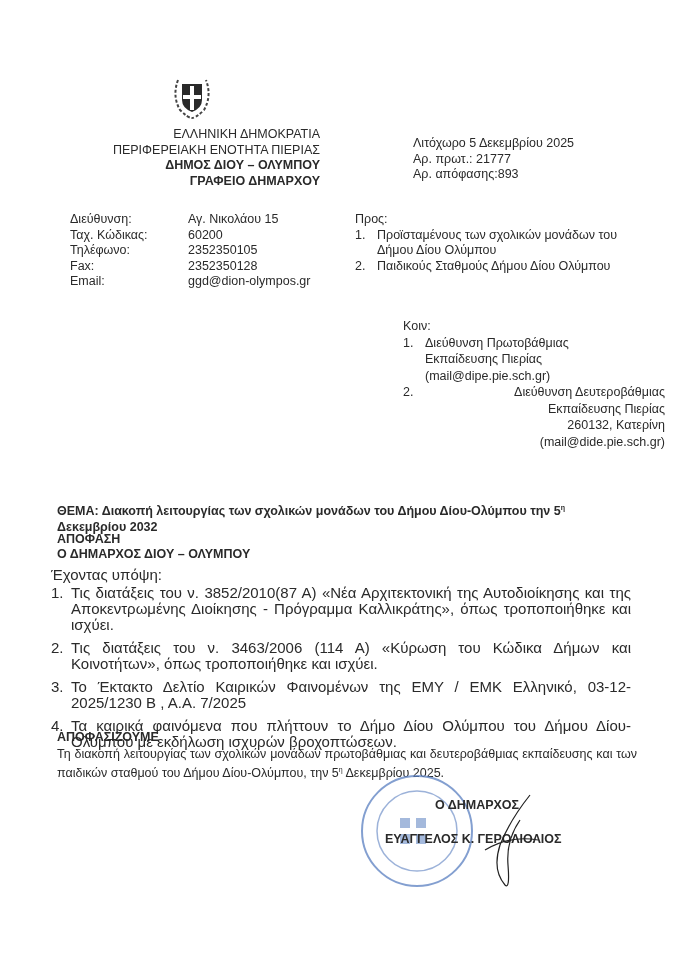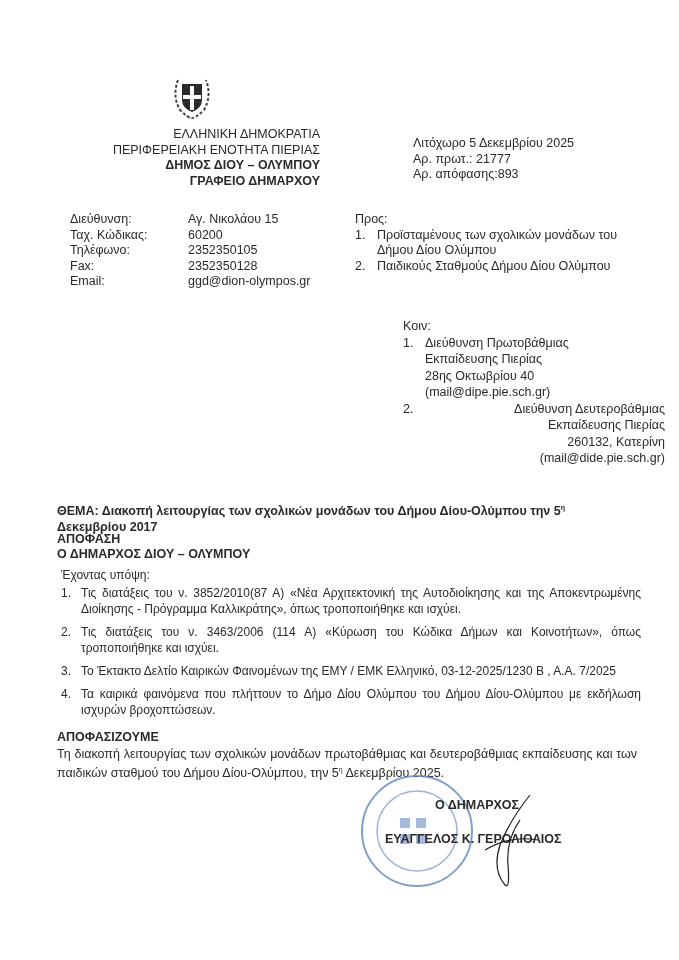--- a/index.html
+++ b/index.html
@@ -19,21 +19,21 @@
   .recip ol { margin:0; padding:0; list-style:none; flex:1; }
   .recip li { display:flex; }
   .recip .num { width:22px; flex:none; }
   .recip .txt { flex:1; text-align:justify; }
   .koin { left:355px; top:318px; width:262px; line-height:16.5px; font-size:12.5px;margin-left:48px; }
   .koin .pre { width:52px; }
   .koin .num { width:22px; }
   .subject { left:57px; top:500px; width:580px; font-weight:bold; line-height:16px; font-size:12.5px; }
   .subject sup { font-size:7px; }
   .center { left:57px; width:580px; text-align:left; font-weight:bold; font-size:12.5px; line-height:15px; }
-  .body { left:61px; width:580px; font-size:12px; line-height:16px; }
+  .body { left:51px; width:580px; font-size:15px; line-height:16px; }
   .body ol { margin:0; padding:0; list-style:none; }
   .body li { display:flex; margin-bottom:7px; }
   .body .num { width:20px; flex:none; }
   .body .txt { flex:1; text-align:justify; }
   .decision { left:57px; top:746px; width:580px; text-align:justify; line-height:16px; font-size:12.5px; }
   .decision sup { font-size:7px; }
   .stamp { left:358px; top:772px; width:118px; height:118px; }
   .sigline { left:435px; top:798px; font-weight:bold; font-size:12.5px;text-align:center; }
   .signame { left:385px; top:832px; font-weight:bold; font-size:12.5px; }
   .scrawl { left:480px; top:790px; width:60px; height:110px; }
@@ -104,39 +104,38 @@
 
 <div class="abs recip koin">
   <div class="head">
     <span class="pre">Κοιν:</span>
     <ol>
       <li>
           <span class="num">1.</span>
         <span class="txt" style="text-align:left">
           <div>Διεύθυνση Πρωτοβάθμιας</div>
           <div>Εκπαίδευσης Πιερίας</div>
-          <div>28ης Οκτωβρίου 40</div>
           <div>(mail@dipe.pie.sch.gr)</div>
         </span>
         </li>
       <li>
           <span class="num">2.</span>
         <span class="txt" style="text-align:right">
           <div>Διεύθυνση Δευτεροβάθμιας</div>
           <div>Εκπαίδευσης Πιερίας</div>
           <div>260132,  Κατερίνη</div>
           <div>(mail@dide.pie.sch.gr)</div>
         </span>
         </li>
     </ol>
   </div>
 </div>
 
 <div class="abs subject">
-  <span>ΘΕΜΑ: Διακοπή λειτουργίας των σχολικών μονάδων του Δήμου Δίου-Ολύμπου την 5</span><sup>η</sup><span> Δεκεμβρίου 2017</span>
+  <span>ΘΕΜΑ: Διακοπή λειτουργίας των σχολικών μονάδων του Δήμου Δίου-Ολύμπου την 5</span><sup>η</sup><span> Δεκεμβρίου 2032</span>
 </div>
 
 <div class="abs center" style="top:532px">ΑΠΟΦΑΣΗ</div>
 <div class="abs center" style="top:547px">Ο ΔΗΜΑΡΧΟΣ ΔΙΟΥ – ΟΛΥΜΠΟΥ</div>
 
 <div class="abs body" style="top:567px">Έχοντας υπόψη:</div>
 
 <div class="abs body" style="top:585px">
   <ol>
     <li>

